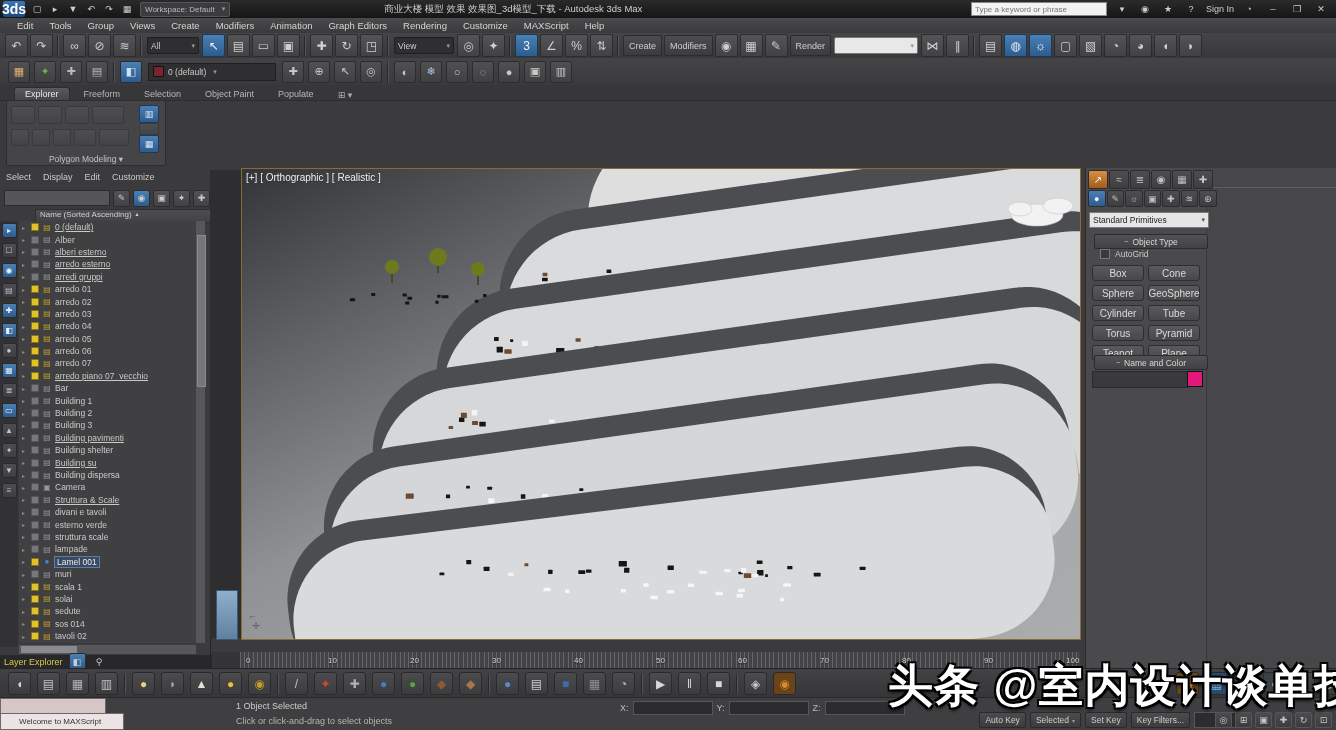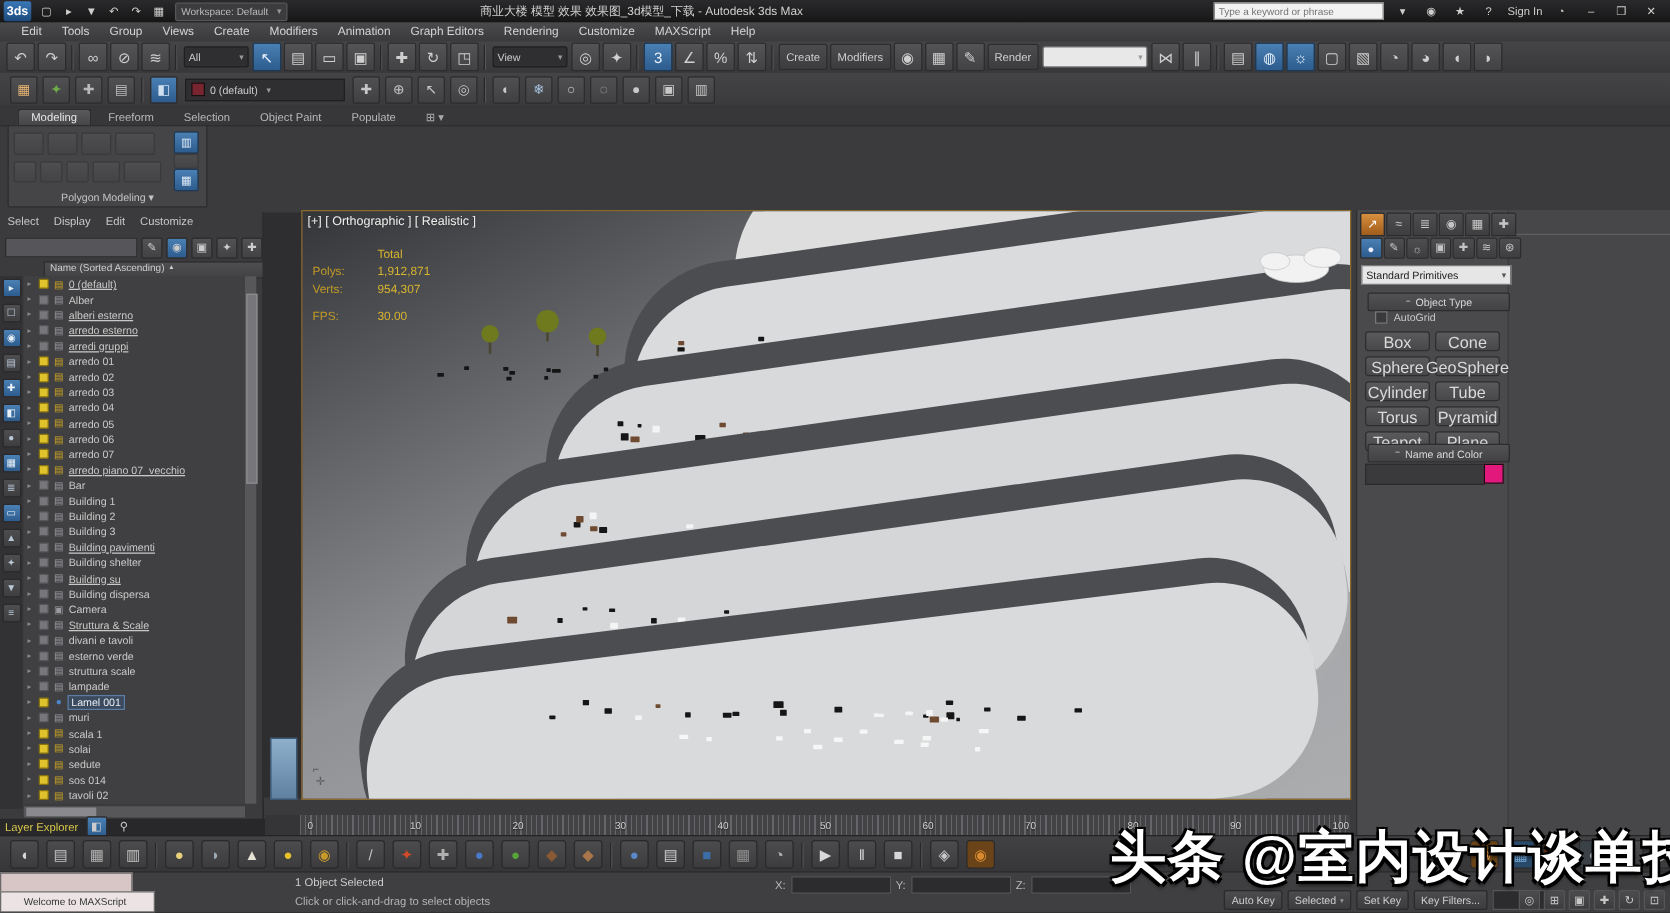--- a/index.html
+++ b/index.html
@@ -6,21 +6,21 @@
   #app{position:relative;width:1336px;height:730px;overflow:hidden;background:#3b3b3d;
        font-family:"Liberation Sans","DejaVu Sans",sans-serif;color:#c8c8c8;
        -webkit-font-smoothing:antialiased;}
   .abs{position:absolute;}
   
   #titlebar{left:0;top:0;width:1336px;height:18px;background:linear-gradient(#2a2a2c,#161617);
             display:flex;align-items:center;font-size:9px;color:#bdbdbd;}
   .qa-icon{width:16px;height:14px;margin:0 1px;display:flex;align-items:center;justify-content:center;
            color:#cfcfcf;font-size:9px;}
   #app-logo{width:22px;height:16px;background:linear-gradient(#3a78b8,#1c4a7c);color:#fff;font-weight:bold;
-            display:flex;align-items:center;justify-content:center;font-size:10px;border-radius:2px;margin:0 3px;}
+            display:flex;align-items:center;justify-content:center;font-size:14px;border-radius:2px;margin:0 3px;}
   #workspace-dd{height:13px;background:#3c3c3e;border:1px solid #565658;border-radius:2px;
                 display:flex;align-items:center;padding:0 4px;gap:4px;margin:0 4px;font-size:8px;color:#bbb;justify-content:center;}
   #win-title{flex:0 0 auto;margin-left:150px;color:#cfcfcf;font-size:9.5px;}
   #title-right{margin-left:auto;display:flex;align-items:center;gap:6px;padding-right:6px;}
   #title-search{width:128px;height:12px;background:#f2f2f2;border:1px solid #888;font-size:8px;color:#666;padding:0 3px;}
   .win-btn{width:18px;height:13px;display:flex;align-items:center;justify-content:center;color:#ccc;font-size:9px;}
   
   #menubar{left:0;top:18px;width:1336px;height:15px;background:linear-gradient(#4a4a4c,#3a3a3c);
            display:flex;align-items:center;padding-left:10px;gap:2px;border-bottom:1px solid #2a2a2a;}
   .menu-item{font-size:9.5px;color:#d4d4d4;padding:1px 7px;}
@@ -127,21 +127,21 @@
   .cmd-cat.active{background:linear-gradient(#4a80b4,#2d5c8e);color:#eef;}
   #cmd-dd{position:absolute;left:3px;top:44px;width:112px;height:14px;background:#e6e6e6;border:1px solid #7a7a7c;
           color:#222;font-size:8.5px;display:flex;align-items:center;justify-content:space-between;padding:0 3px;}
   .rollout{position:absolute;left:8px;width:112px;height:13px;background:linear-gradient(#525254,#424244);
            border:1px solid #2c2c2e;border-radius:2px;color:#d8d8d8;font-size:8.5px;display:flex;
            align-items:center;justify-content:center;gap:4px;}
   #autogrid-row{position:absolute;left:14px;top:81px;display:flex;align-items:center;gap:5px;font-size:8.5px;color:#c8c8c8;}
   #autogrid-box{width:8px;height:8px;background:#3a3a3c;border:1px solid #777;}
   #obj-grid{position:absolute;left:6px;top:97px;width:110px;display:grid;grid-template-columns:52px 52px;gap:4px;}
   .obj-btn{height:14px;background:linear-gradient(#5a5a5c,#48484a);border:1px solid #2e2e30;border-radius:3px;
-           color:#dadada;font-size:13px;display:flex;align-items:center;justify-content:center;}
+           color:#dadada;font-size:10px;display:flex;align-items:center;justify-content:center;}
   #nc-field{position:absolute;left:6px;top:203px;width:90px;height:13px;background:#3a3a3c;border:1px solid #2a2a2c;}
   #nc-swatch{position:absolute;left:101px;top:203px;width:14px;height:14px;border:1px solid #121212;}
   
   #iconsrow{left:0;top:668px;width:1336px;height:29px;background:linear-gradient(#424244,#363638);
             border-top:1px solid #242426;display:flex;align-items:center;padding:0 8px;gap:6px;}
   .sc-icon{width:21px;height:21px;border-radius:3px;background:linear-gradient(#4c4c4e,#3c3c3e);
            border:1px solid #2a2a2c;display:flex;align-items:center;justify-content:center;font-size:12px;}
   .sc-sep{width:1px;height:20px;background:#272729;border-right:1px solid #555;}
   .sc-spacer{flex:1;}
   
@@ -292,21 +292,21 @@
       <div class="rb-icon" style="color: rgb(200, 200, 200);">◐</div>
       <div class="rb-icon" style="color: rgb(168, 196, 224);">❄</div>
       <div class="rb-icon" style="color: rgb(200, 200, 200);">○</div>
       <div class="rb-icon" style="color: rgb(200, 200, 200);">◌</div>
       <div class="rb-icon" style="color: rgb(200, 200, 200);">●</div>
       <div class="rb-icon" style="color: rgb(200, 200, 200);">▣</div>
       <div class="rb-icon" style="color: rgb(200, 200, 200);">▥</div>
     </div>
 
   <div id="ribbontabs" class="abs">
-      <div class="rtab active">Modeling</div>
+      <div class="rtab active">Explorer</div>
       <div class="rtab">Freeform</div>
       <div class="rtab">Selection</div>
       <div class="rtab">Object Paint</div>
       <div class="rtab">Populate</div>
       <div id="rtab-grid">⊞ ▾</div>
     </div>
 
   <div id="pm-panel" class="abs">
     <div class="ghost-row" style="left:4px;top:5px;">
       <div class="ghost-btn" style="width:22px;height:16px;"></div>
@@ -780,27 +780,20 @@
         <rect x="163.14958870091922" y="132.4109837079472" width="4.134393156103042" height="3" rx="0.5" fill="#141414"></rect>
         <rect x="165.46654839323207" y="127.70230760411467" width="4.561300785076479" height="3" rx="0.5" fill="#141414"></rect>
         <rect x="129.33605426425862" y="124.08512155156821" width="3.8793057356399046" height="3" rx="0.5" fill="#141414"></rect>
         <rect x="193.43120874531158" y="131.86603059613427" width="3.1254097428756813" height="3" rx="0.5" fill="#141414"></rect>
         <rect x="241.05806918398386" y="125.0375020173553" width="3.4321352301315105" height="3" rx="0.5" fill="#141414"></rect>
         <ellipse cx="795" cy="46" rx="26" ry="11" fill="#f2f2f2" stroke="#c4c4c6" stroke-width="0.6"></ellipse>
         <ellipse cx="816" cy="37" rx="15" ry="8" fill="#f2f2f2" stroke="#c4c4c6" stroke-width="0.6"></ellipse>
         <ellipse cx="778" cy="40" rx="12" ry="7" fill="#f2f2f2" stroke="#c4c4c6" stroke-width="0.6"></ellipse>
       </svg>
     <div id="vp-label">[+] [ Orthographic ] [ Realistic ]</div>
-    <div id="vp-stats">
-      <div class="tot">Total</div>
-      <div><span class="lab">Polys:</span><span>1,912,871</span></div>
-      <div><span class="lab">Verts:</span><span>954,307</span></div>
-      <div style="height:8px;"></div>
-      <div><span class="lab">FPS:</span><span>30.00</span></div>
-    </div>
     <div id="vp-axis">⌐<br>&nbsp;✛</div>
   </div>
 
   <div id="rightcol" class="abs">
     <div id="rc-line"></div>
     <div id="cmdpanel">
       <div id="cmd-tabs">
           <div class="cmd-tab active">↗</div>
           <div class="cmd-tab">≈</div>
           <div class="cmd-tab">≣</div>

